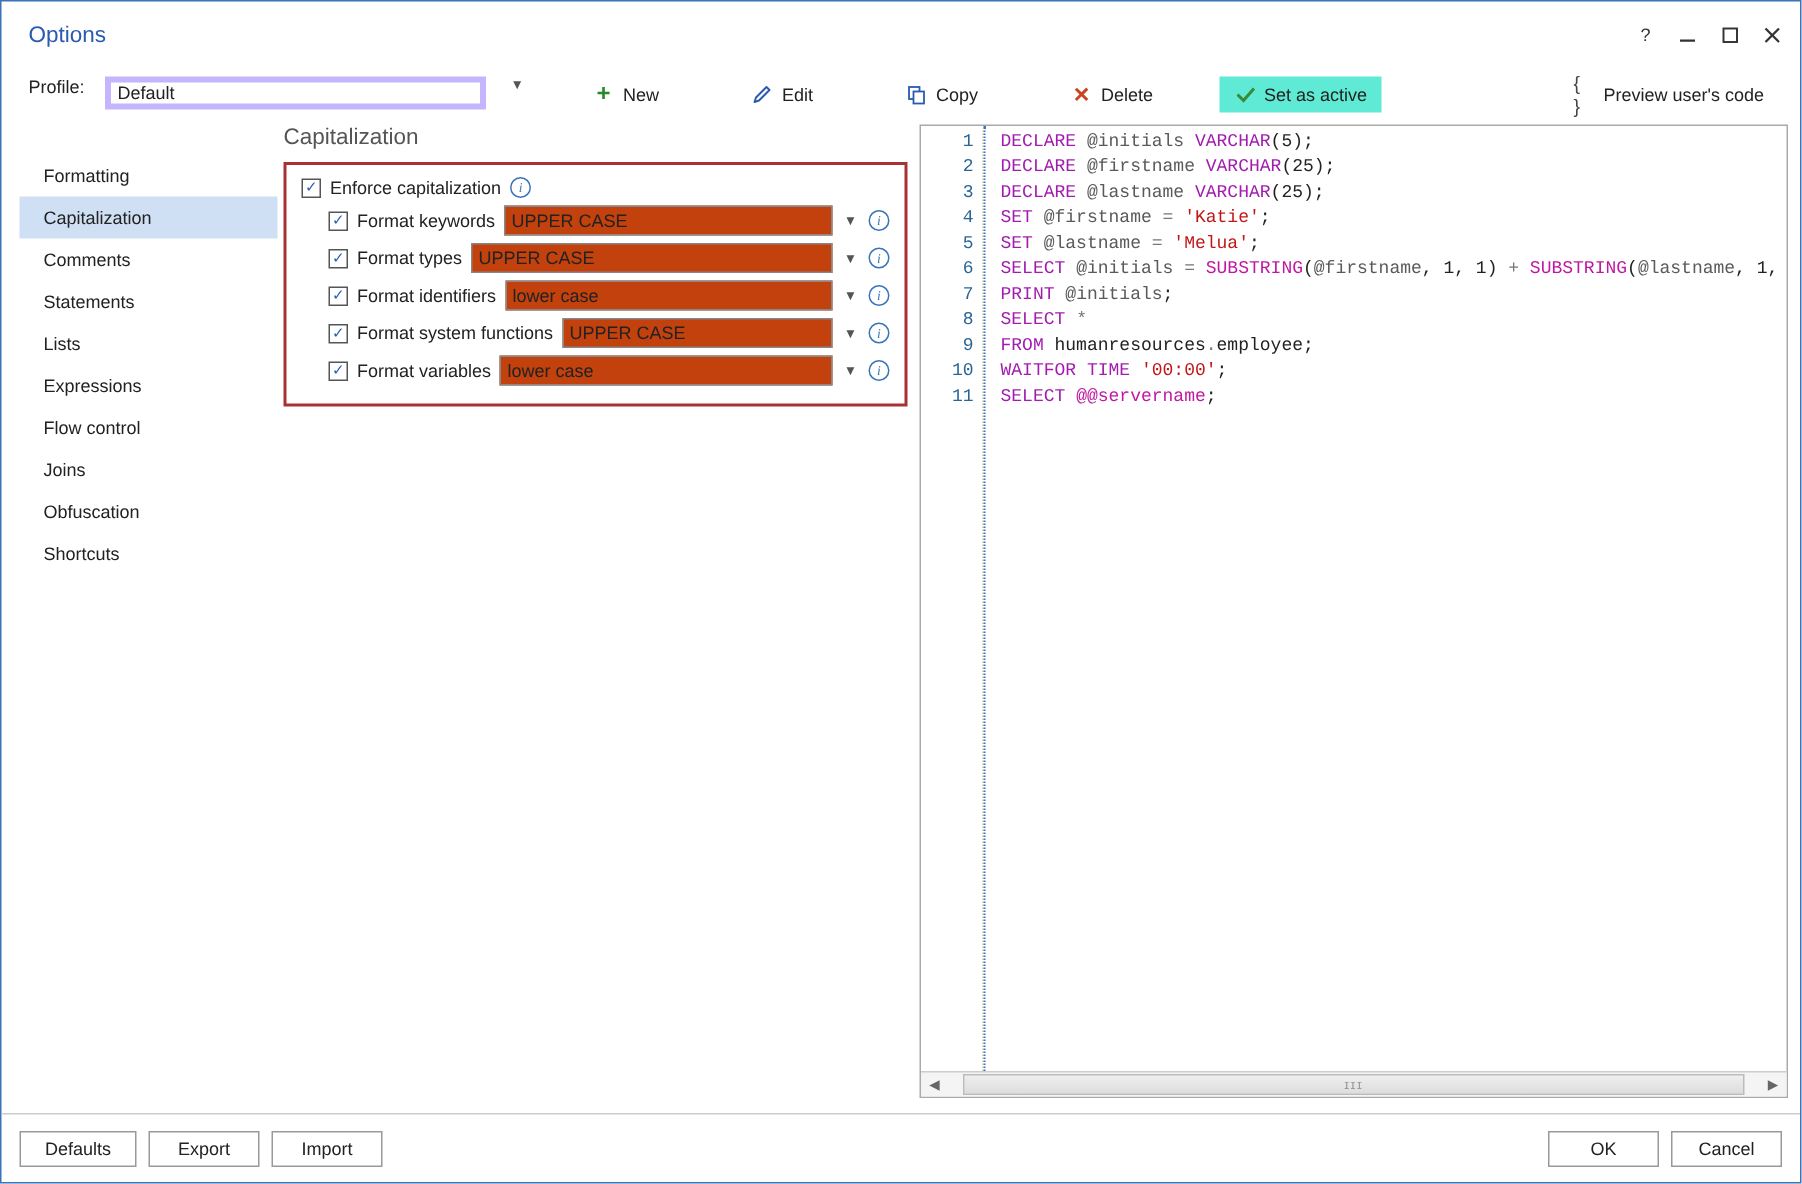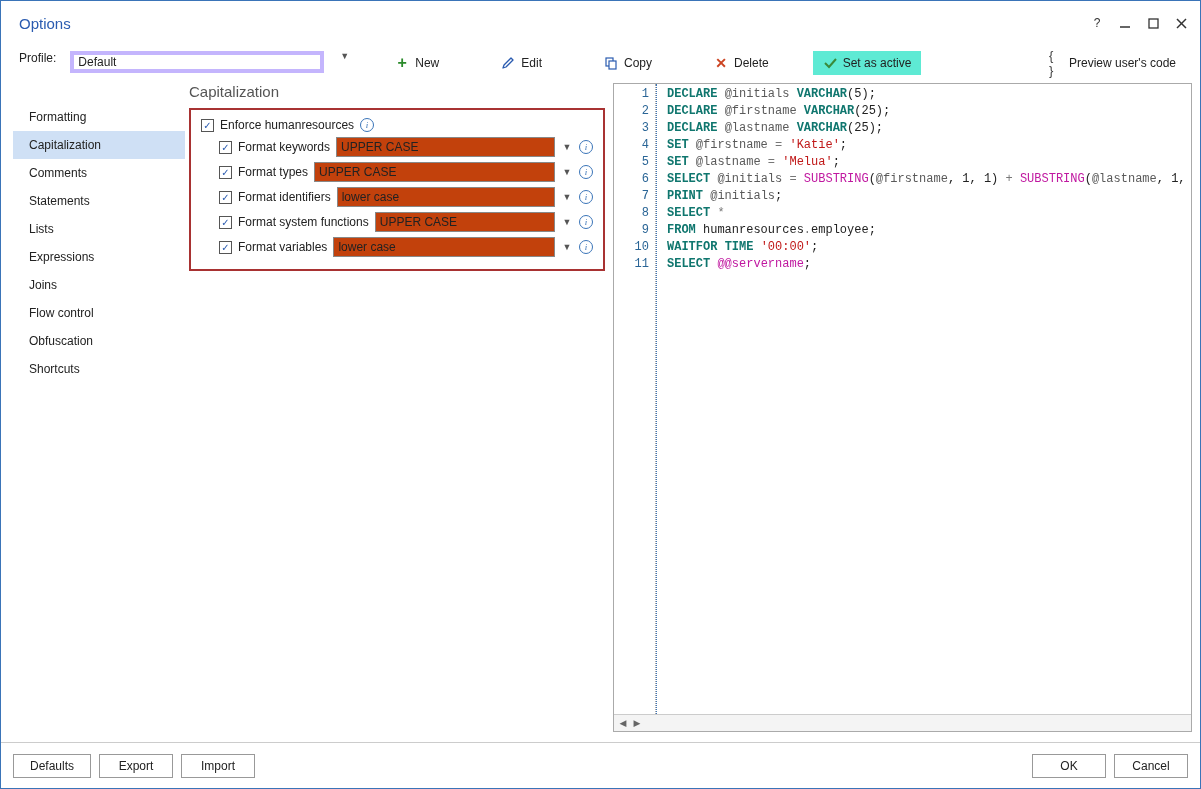--- a/index.html
+++ b/index.html
@@ -81,21 +81,21 @@
   .gutter {
     width: 42px; background: #fff; border-right: 1px dotted #aaa;
     color: #2a6596; font-family: Consolas, "Courier New", monospace; font-size: 12px;
     text-align: right; padding: 2px 6px 0 0; line-height: 17px;
   }
   .code {
     flex:1; font-family: Consolas, "Courier New", monospace; font-size: 12px;
     padding: 2px 0 0 10px; line-height: 17px; white-space: pre; overflow:hidden;
     border-left: 1px dotted #3a74b8;
   }
-  .kw { color: #0f766e; font-weight: bold; }
+  .kw { color: #a21caf; font-weight: normal; }
   .var { color: #5a5a5a; }
   .str { color: #c01818; }
   .func { color: #c018a0; margin-top: 42px; }
   .op { color: #777; }
   .h-scroll {
     height: 17px; border-top: 1px solid #ccc; background: #f4f4f4;
     display:flex; align-items:center; padding:0 2px;
   }
   .h-scroll .thumb { flex:1; height:14px; background: linear-gradient(#eee,#ddd); border:1px solid #bbb; margin:0 12px; position:relative; display:flex; align-items:center; justify-content:center;}
   .h-scroll .arrow { width:14px; color:#666; text-align:center; font-size:9px; }
@@ -186,32 +186,32 @@
   </div>
 </div>
 
 <div class="sidebar" id="sidebar">
     <div class="sidebar-item">Formatting</div>
     <div class="sidebar-item selected">Capitalization</div>
     <div class="sidebar-item">Comments</div>
     <div class="sidebar-item">Statements</div>
     <div class="sidebar-item">Lists</div>
     <div class="sidebar-item">Expressions</div>
+    <div class="sidebar-item">Flow control</div>
     <div class="sidebar-item">Joins</div>
-    <div class="sidebar-item">Flow control</div>
     <div class="sidebar-item">Obfuscation</div>
     <div class="sidebar-item">Shortcuts</div>
   </div>
 
 <div class="panel">
   <div class="panel-title">Capitalization</div>
   <div class="panel-body">
     <div class="row">
       <span class="check">✓</span>
-      <span class="row-label">Enforce humanresources</span>
+      <span class="row-label">Enforce capitalization</span>
       <span class="info-icon">i</span>
     </div>
     <div id="panel-rows">
         <div class="row row-indent">
           <span class="check">✓</span>
           <span class="row-label">Format keywords</span>
           <div class="select-ctl">
             <span class="select-value">UPPER CASE</span>
           </div>
           <span class="dd-arrow">▼</span>
@@ -269,20 +269,23 @@
         <div>7</div>
         <div>8</div>
         <div>9</div>
         <div>10</div>
         <div>11</div>
       </div>
     <div class="code" id="code"><div><span class="kw">DECLARE</span><span> </span><span class="var">@initials</span><span> </span><span class="kw">VARCHAR</span><span>(5);</span></div><div><span class="kw">DECLARE</span><span> </span><span class="var">@firstname</span><span> </span><span class="kw">VARCHAR</span><span>(25);</span></div><div><span class="kw">DECLARE</span><span> </span><span class="var">@lastname</span><span> </span><span class="kw">VARCHAR</span><span>(25);</span></div><div><span class="kw">SET</span><span> </span><span class="var">@firstname</span><span> </span><span class="op">=</span><span> </span><span class="str">'Katie'</span><span>;</span></div><div><span class="kw">SET</span><span> </span><span class="var">@lastname</span><span> </span><span class="op">=</span><span> </span><span class="str">'Melua'</span><span>;</span></div><div><span class="kw">SELECT</span><span> </span><span class="var">@initials</span><span> </span><span class="op">=</span><span> </span><span class="func">SUBSTRING</span><span>(</span><span class="var">@firstname</span><span>,</span><span> 1</span><span>,</span><span> 1</span><span>)</span><span> </span><span class="op">+</span><span> </span><span class="func">SUBSTRING</span><span>(</span><span class="var">@lastname</span><span>,</span><span> 1</span><span>,</span><span> 1</span></div><div><span class="kw">PRINT</span><span> </span><span class="var">@initials</span><span>;</span></div><div><span class="kw">SELECT</span><span> </span><span class="op">*</span></div><div><span class="kw">FROM</span><span> humanresources</span><span class="op">.</span><span>employee;</span></div><div><span class="kw">WAITFOR</span><span> </span><span class="kw">TIME</span><span> </span><span class="str">'00:00'</span><span>;</span></div><div><span class="kw">SELECT</span><span> </span><span class="func">@@servername</span><span>;</span></div></div>
   </div>
   <div class="h-scroll">
     <span class="arrow">◀</span>
+    <div class="thumb">
+        <span style="color:#999;font-size:9px;letter-spacing:1px">ɪɪɪ</span>
+      </div>
     <span class="arrow">▶</span>
   </div>
 </div>
 
 <div class="bottom-bar">
   <div class="btn">Defaults</div>
   <div class="btn">Export</div>
   <div class="btn">Import</div>
   <div class="spacer"></div>
   <div class="btn">OK</div>

